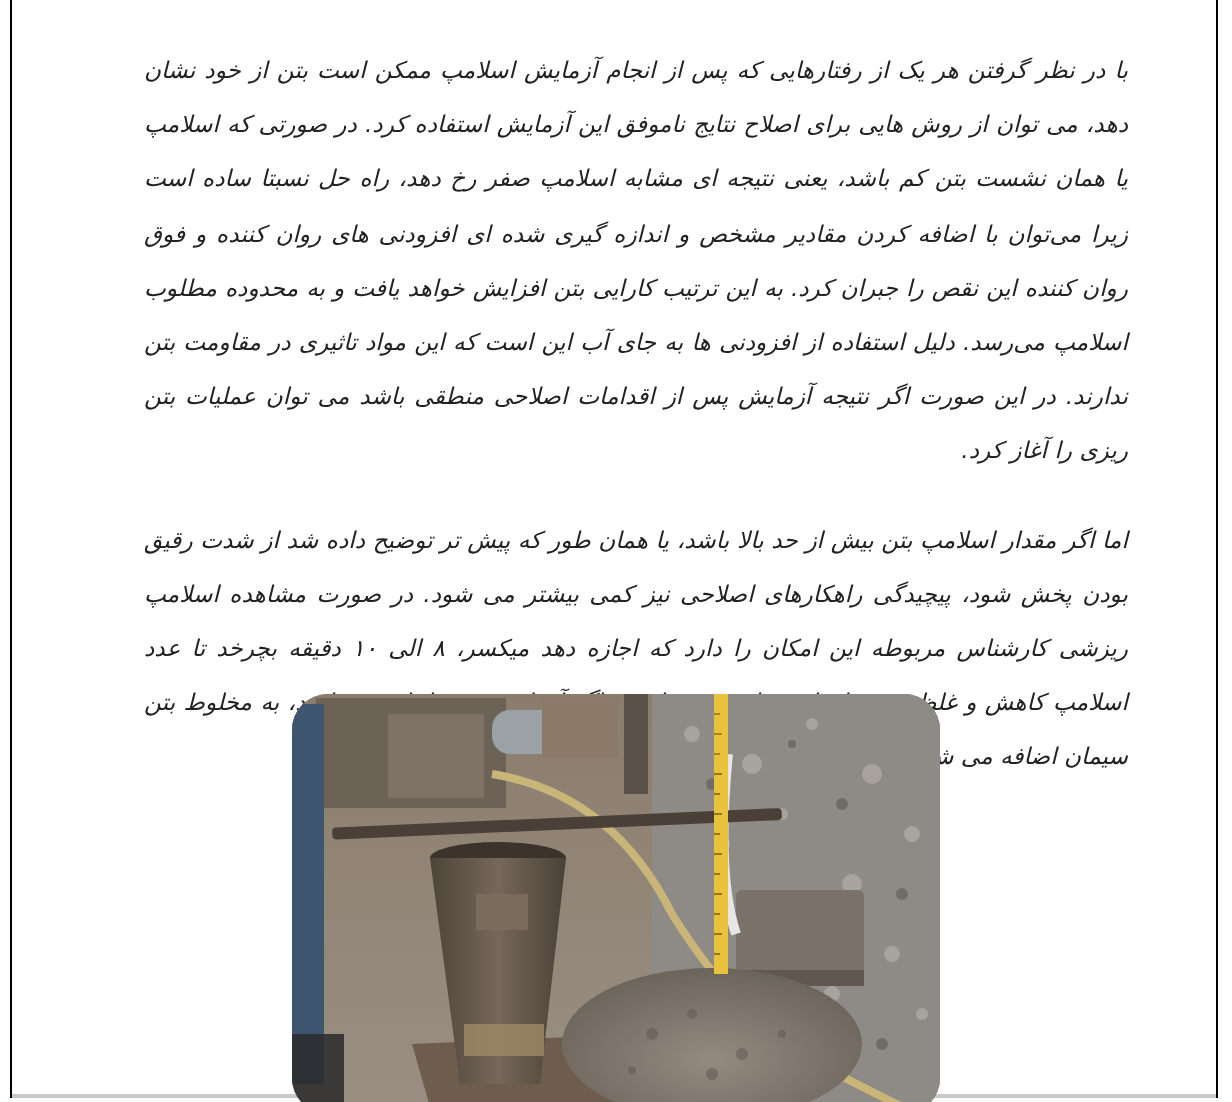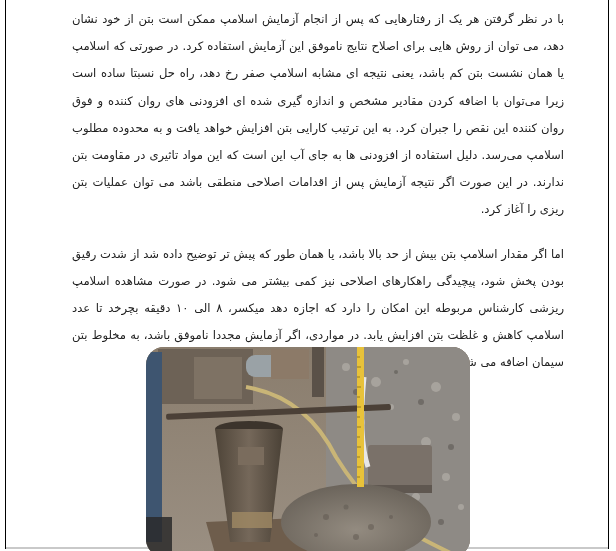--- a/index.html
+++ b/index.html
@@ -4,24 +4,25 @@
   <style>
     html, body { margin: 0; padding: 0; background: #ffffff; }
     body { width: 616px; height: 551px; overflow: hidden; position: relative; }
     .frame {
       position: absolute; left: 5px; top: -2px; width: 604px; height: 551px;
       border-left: 1px solid #000; border-right: 1px solid #000;
       box-sizing: border-box; background: #fff;
     }
     .bottom-line { position: absolute; left: 0; right: 0; bottom: 0; height: 2px; background: #c9c9c9; }
     .article {
-      position: absolute; left: 66px; width: 492px; top: 8px;
+      position: absolute; left: 66px; width: 492px; top: 24px;
       direction: rtl; text-align: justify;
       font-family: "DejaVu Sans", sans-serif; font-size: 11.6px; color: #222;
       line-height: 27.2px;
+      font-style: italic;
     }
     .article p { margin: 0; text-align-last: right; }
     .article p + p { margin-top: 17px; }
     .photo {
       position: absolute; left: 146px; top: 347px; width: 324px; height: 210px;
       border-radius: 18px; overflow: hidden; background: #7d766c;
     }
     .photo svg { display: block; }
   </style>
 </head>

